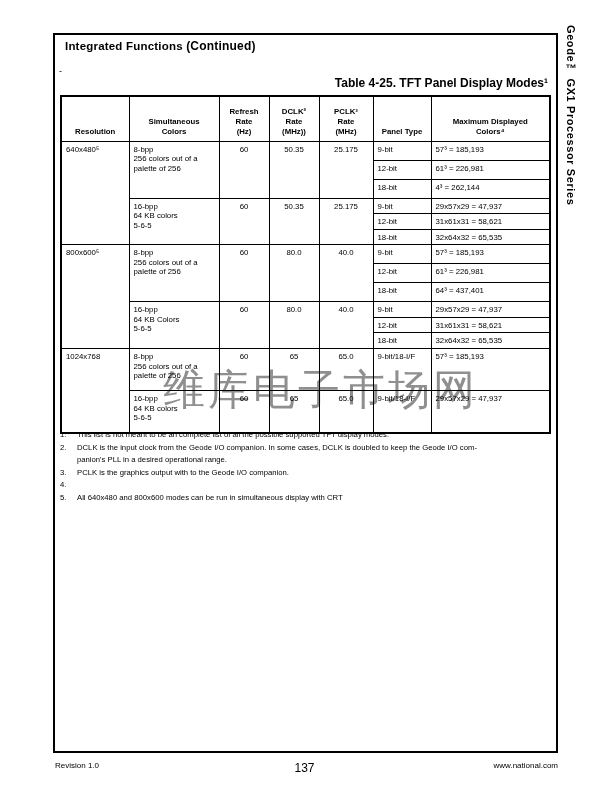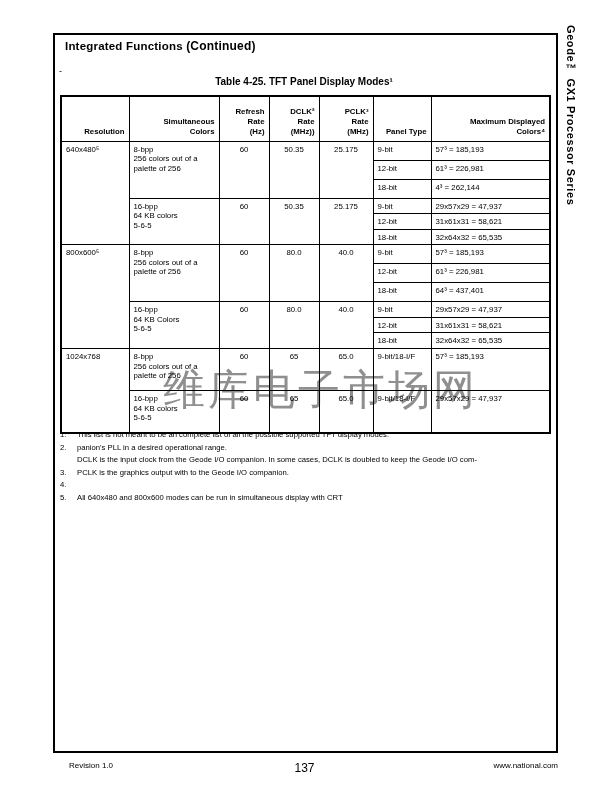--- a/index.html
+++ b/index.html
@@ -13,33 +13,33 @@
     border:2px solid #000;
   }
   .section-title {
     position:absolute; left:65px; top:39px;
     font-size:11.5px; font-weight:bold; letter-spacing:0.2px;
   }
   .section-title .continued { font-size:12px; font-weight:bold; }
   .stray-dash { position:absolute; left:59px; top:66px; font-size:9px; }
   .table-title {
     position:absolute; left:60px; top:76px; width:488px;
-    text-align:center; font-size:10px; font-weight:bold;
+    text-align:right; font-size:12px; font-weight:bold;
   }
   table.tft {
     position:absolute; left:60px; top:95px; width:489px;
     border-collapse:collapse; table-layout:fixed;
     border:2px solid #000;
   }
   table.tft td, table.tft th {
     border:1px solid #000; font-size:7.8px; line-height:9.6px;
     padding:3px 4px 2px 4px; vertical-align:top; overflow:hidden;
   }
   table.tft th {
-    font-weight:bold; text-align:right; vertical-align:bottom;
+    font-weight:bold; text-align:center; vertical-align:bottom;
     padding-bottom:4px; line-height:9.8px;margin-left:10px;
   }
   tr.hdr    { height:45px; }
   tr.h19    { height:19px; }
   tr.h15    { height:15px; }
   tr.h14    { height:14px; }
   tr.h42    { height:42px; }
   td.num    { text-align:center; }
   td.lft    { text-align:left; }
   .watermark {
@@ -53,21 +53,21 @@
     font-size:7.7px; line-height:12.6px;
   }
   .footnote { display:flex; }
   .fn-num { width:17px; flex:0 0 17px; }
   .fn-text { flex:1; white-space:nowrap; }
   .side-text {
     position:absolute; left:565px; top:25px; height:740px;
     writing-mode:vertical-rl; font-size:11px; font-weight:bold;
     letter-spacing:0.6px; white-space:nowrap;
   }
-  .footer-revision { position:absolute; left:69px; top:761px; font-size:8px;text-align:center; }
+  .footer-revision { position:absolute; left:55px; top:761px; font-size:8px;text-align:center; }
   .footer-page     { position:absolute; left:53px; top:761px; width:503px; text-align:center; font-size:12px; }
   .footer-site     { position:absolute; right:53px; top:761px; font-size:8px; }
 </style>
 </head>
 <body>
 
 <div class="content-frame"></div>
 
 <div class="section-title">
   <span>Integrated Functions</span>
@@ -238,22 +238,22 @@
 <div class="footnotes">
   <div class="footnote">
     <span class="fn-num">1.</span>
     <div class="fn-text">
       <div>This list is not meant to be an complete list of all the possible supported TFT display modes.</div>
     </div>
   </div>
   <div class="footnote">
     <span class="fn-num">2.</span>
     <div class="fn-text">
+      <div>DCLK is the input clock from the Geode I/O companion. In some cases, DCLK is doubled to keep the Geode I/O com-</div>
       <div>panion's PLL in a desired operational range.</div>
-      <div>DCLK is the input clock from the Geode I/O companion. In some cases, DCLK is doubled to keep the Geode I/O com-</div>
     </div>
   </div>
   <div class="footnote">
     <span class="fn-num">3.</span>
     <div class="fn-text">
       <div>PCLK is the graphics output with to the Geode I/O companion.</div>
     </div>
   </div>
   <div class="footnote">
     <span class="fn-num">4.</span>

